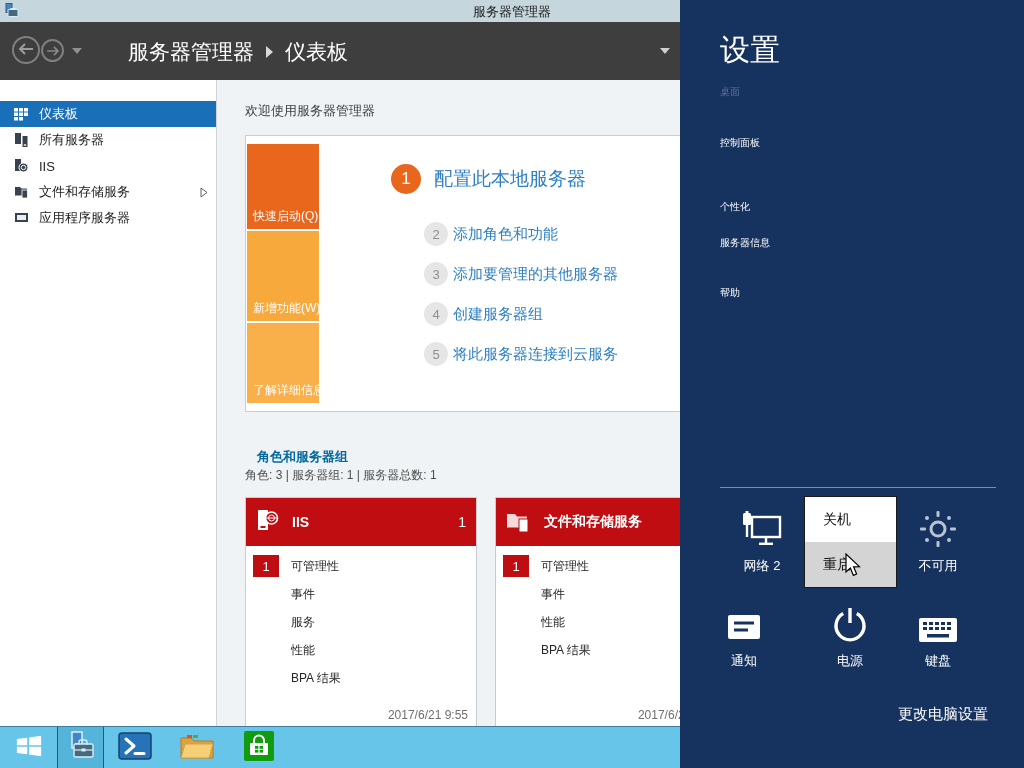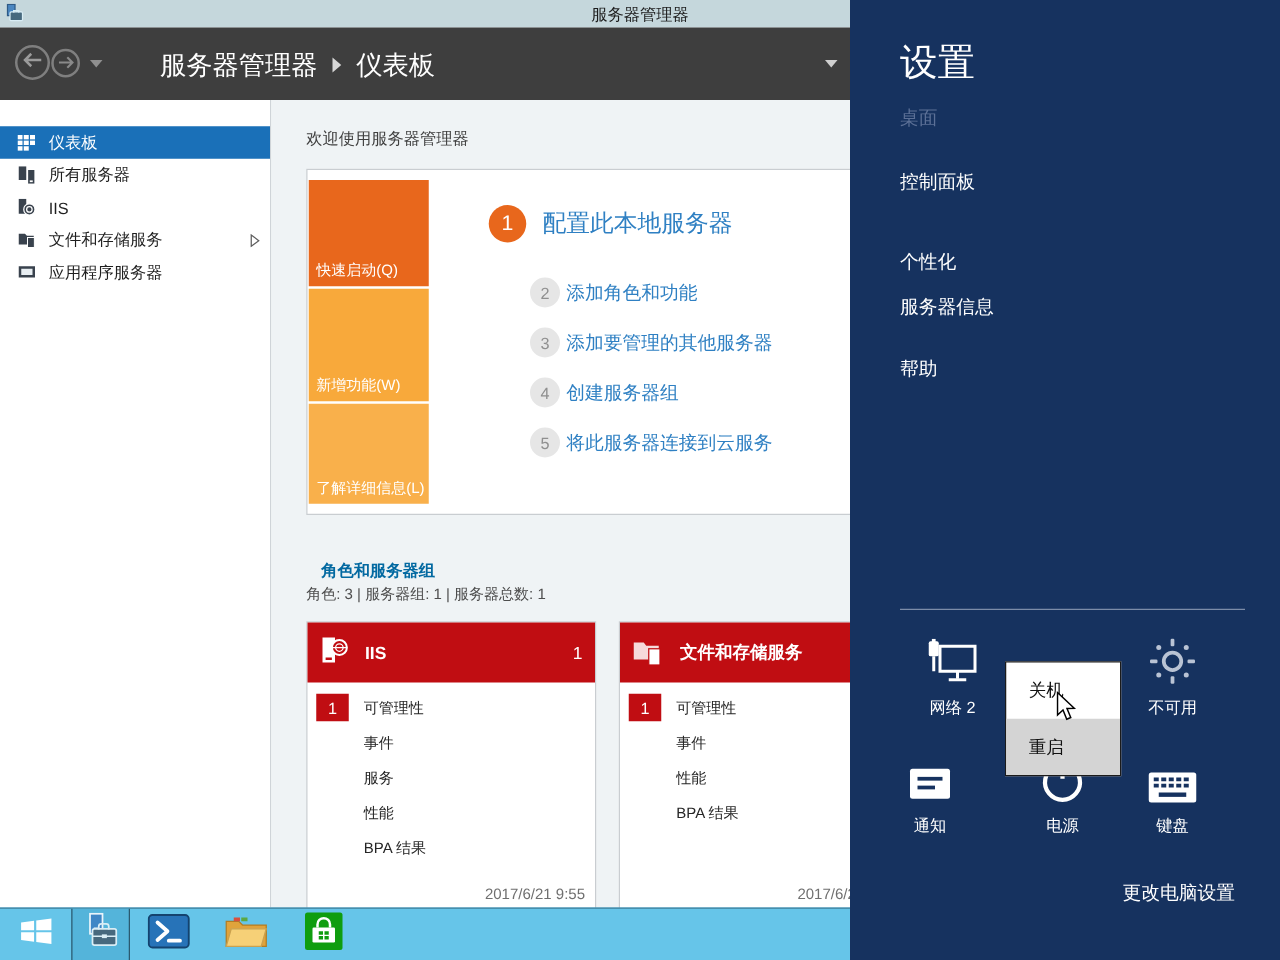--- a/index.html
+++ b/index.html
@@ -28,21 +28,21 @@
   .side-item .s-ico { width:16px; height:14px; margin-right:9px; display:flex; align-items:center; }
   .side-item.selected { background:#1a70b8; color:#ffffff; }
   .side-sub { position:absolute; right:8px; top:7px; }
 
   
   .content { position:absolute; left:217px; top:80px; width:807px; height:646px; background:#eff3f5; }
   .sec-title { position:absolute; left:28px; top:22px; font-size:13px; color:#3f3f3f; }
 
   .welcome-tile { position:absolute; left:28px; top:55px; width:620px; height:277px; background:#ffffff; border:1px solid #c9cdd1; display:flex; }
   .quick-col { width:97px; padding:8px 0 8px 1px; display:flex; flex-direction:column; gap:2px; }
-  .q-block { position:relative; width:96px; color:#ffffff; font-size:12px; cursor:pointer; }
+  .q-block { position:relative; width:72px; color:#ffffff; font-size:12px; cursor:pointer; }
   .q-block span { position:absolute; left:6px; bottom:4px; white-space:nowrap; }
   .q1 { height:86px; background:#e8671c; }
   .q2 { height:90px; background:#f8a93b; }
   .q3 { height:81px; background:#f9b04b; }
 
   .steps { margin-left:48px; padding-top:28px; }
   .step-main { display:flex; align-items:center; cursor:pointer; }
   .step-main .circ { width:30px; height:30px; border-radius:50%; background:#e8671c; color:#fff; font-size:17px; display:flex; align-items:center; justify-content:center; }
   .step-main .lbl { margin-left:13px; font-size:19px; color:#2f80c3; }
   .substeps { margin-left:33px; margin-top:20px; }
@@ -67,28 +67,28 @@
   
   .taskbar { position:absolute; left:0; top:726px; width:1024px; height:42px; background:#66c5e9; border-top:1px solid #3d7d99; display:flex; z-index:5; }
   .tb-btn { height:41px; display:flex; align-items:center; justify-content:center; cursor:pointer; }
   .tb-start { width:57px; }
   .tb-sm { width:47px; background:#54b4da; border-left:1px solid #2b5a70; border-right:1px solid #2b5a70; }
   .tb-app { width:62px; }
 
   
   .charm { position:absolute; left:680px; top:0; width:344px; height:768px; background:#16325f; z-index:20;text-decoration:underline; }
   .charm-title { position:absolute; left:40px; top:30px; font-size:30px; font-weight:300; color:#ffffff; }
-  .charm-item { position:absolute; left:40px; font-size:15px; color:#ffffff; cursor:pointer; white-space:nowrap; }
+  .charm-item { position:absolute; left:40px; font-size:10px; color:#ffffff; cursor:pointer; white-space:nowrap; }
   .charm-item.dim { color:#5c7096; cursor:default; }
   .charm-divider { position:absolute; left:40px; top:487px; width:276px; height:1px; background:#7c8ca8; }
   .charm-tile { position:absolute; width:80px; text-align:center; color:#ffffff; font-size:13px; cursor:pointer; }
   .charm-tile .t-ico { height:44px; display:flex; align-items:flex-end; justify-content:center; margin-bottom:8px; }
   .charm-footer { position:absolute; right:36px; top:705px; font-size:15px; color:#ffffff; cursor:pointer; }
 
-  .flyout { position:absolute; left:124px; top:496px; width:93px; height:92px; background:#ffffff; border:1px solid #1b1b1b; z-index:30;margin-top:33px; }
+  .flyout { position:absolute; left:124px; top:496px; width:93px; height:92px; background:#ffffff; border:1px solid #1b1b1b; z-index:30; }
   .fly-item { height:45px; line-height:45px; padding-left:18px; font-size:14px; color:#111; cursor:pointer; }
   .fly-item.hover { background:#d4d4d4; }
   .cursor { position:absolute; left:165px; top:553px; z-index:40; }
 </style>
 </head>
 <body>
 
 <div class="screen">
 
   <div class="titlebar">

